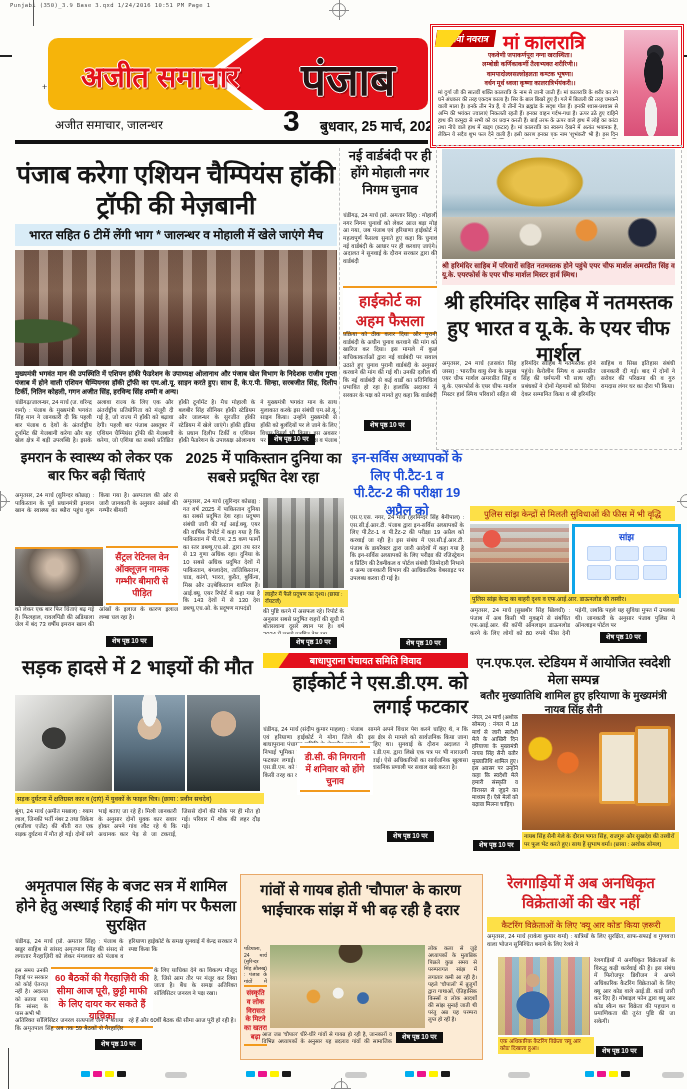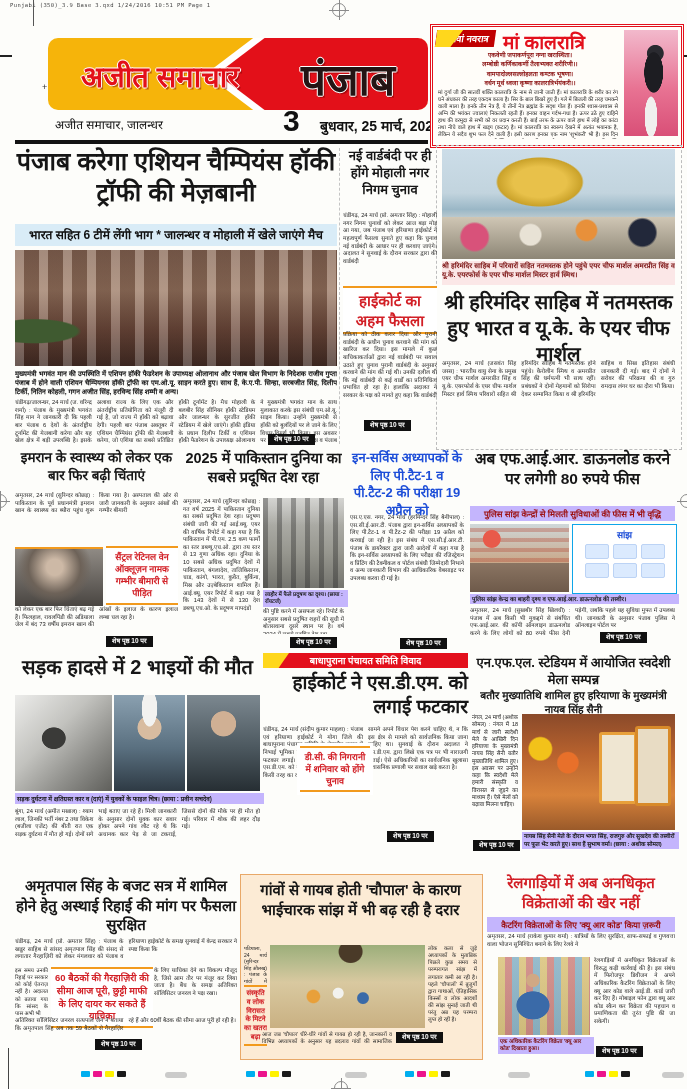--- a/index.html
+++ b/index.html
@@ -5,21 +5,21 @@
   html,body{margin:0;padding:0;background:#e8e8e8;}
   .page{position:relative;width:687px;height:1089px;background:#fdfdfa;overflow:hidden;
         font-family:"Liberation Sans","DejaVu Sans",sans-serif;margin:0 auto;}
   .abs{position:absolute;}
   .hl{font-weight:bold;color:#161616;text-align:center;}
   .bt{font-size:5.8px;line-height:1.32;text-align:justify;color:#222;overflow:hidden;}
   .c2{column-count:2;column-gap:5px;}
   .c3{column-count:3;column-gap:5px;}
   .c4{column-count:4;column-gap:5px;}
   .cap{font-weight:bold;font-size:6.8px;line-height:1.35;text-align:justify;color:#141414;overflow:hidden;}
-  .ycap{background:#c4b5fd;font-weight:bold;color:#1a1a1a;}
+  .ycap{background:#fde047;font-weight:normal;color:#1a1a1a;}
   .more{position:absolute;background:#101010;color:#fff;font-weight:bold;font-size:6.5px;line-height:1;padding:2px 6px;white-space:nowrap;}
   .inset{color:#D21F26;font-weight:bold;text-align:center;border-top:2px solid #F29A1D;border-bottom:2px solid #F29A1D;background:#fff;overflow:hidden;}
   .dashv{border-left:1px dashed #c4c4c4;}
   .reg{position:absolute;width:12px;height:12px;border:1px solid #8a8a8a;border-radius:50%;}
   .reg::before{content:"";position:absolute;left:50%;top:-4px;bottom:-4px;width:1px;background:#8a8a8a;}
   .reg::after{content:"";position:absolute;top:50%;left:-4px;right:-4px;height:1px;background:#8a8a8a;}
   .cmyk{position:absolute;display:flex;gap:3px;}
   .cmyk i{width:9px;height:6px;border-radius:1px;display:block;}
   .ci-c{background:#00AEEF;} .ci-m{background:#EC148C;} .ci-y{background:#FFF200;} .ci-k{background:#1A1A1A;}
   .blob{position:absolute;width:22px;height:6px;border-radius:3px;background:#b5b5b5;opacity:.7;}
@@ -27,21 +27,21 @@
   .masthead{border-radius:10px;overflow:hidden;background:#F6B40A;}
   .mh-white{position:absolute;inset:0;background:#fff;clip-path:polygon(54% 0,100% 0,100% 100%,54% 100%,41.5% 50%);}
   .mh-red{position:absolute;inset:0;background:#E31019;clip-path:polygon(57% 0,100% 0,100% 100%,57% 100%,44.5% 50%);}
   .brandL{position:absolute;font-weight:bold;color:#E31019;
           text-shadow:-1px 0 #fff,1px 0 #fff,0 -1px #fff,0 1px #fff,2px 2px 0 rgba(120,0,0,.45);}
   .brandR{position:absolute;font-weight:bold;color:#241414;
           text-shadow:-1px 0 #fff,1px 0 #fff,0 -1px #fff,0 1px #fff,2px 2px 0 rgba(120,0,0,.5);}
   .kickbar{position:absolute;background:#E3101C;color:#fff;font-weight:bold;text-align:center;}
   .kickbar::before{content:"";position:absolute;left:0;top:0;bottom:0;width:26px;
           background:#FFD71C;clip-path:polygon(0 0,100% 0,60% 100%,0 100%);}
-  .sanjh{background:#fff;border:1px solid #0ea5e9;}
+  .sanjh{background:#fff;border:3px solid #0ea5e9;}
   .tilegrid{display:flex;flex-wrap:wrap;gap:4px;justify-content:center;margin-top:3px;}
   .tilegrid b{width:22px;height:13px;background:#dbeafe;border:1px solid #bcd3f5;border-radius:2px;}
 </style>
 </head>
 <body>
 
 <div class="page">
 
   <div class="abs" style="left:10px;top:2px;font-size:5.5px;color:#454545;font-family:'DejaVu Sans Mono',monospace;letter-spacing:.4px;">Punjabi (350)_3.9 Base 3.qxd   1/24/2016   10:51 PM   Page 1</div>
   <div class="reg" style="left:332px;top:3px;"></div>
@@ -76,21 +76,21 @@
       <div>लम्बोष्ठी कर्णिकाकर्णी तैलाभ्यक्त शरीरिणी।।</div>
       <div>वामपादोल्लसल्लोहलता कण्टक भूषणा।</div>
       <div>वर्धन मूर्ध ध्वजा कृष्णा कालरात्रिर्भयंकरी।।</div>
     </div>
     <div class="abs bt" style="left:5px;top:62px;width:180px;height:50px;font-size:5.3px;">मां दुर्गा जी की सातवीं शक्ति कालरात्रि के नाम से जानी जाती हैं। मां कालरात्रि के शरीर का रंग घने अंधकार की तरह एकदम काला है। सिर के बाल बिखरे हुए हैं। गले में बिजली की तरह चमकने वाली माला है। इनके तीन नेत्र हैं, ये तीनों नेत्र ब्रह्मांड के सदृश गोल हैं। इनकी श्वास-प्रश्वास से अग्नि की भयंकर ज्वालाएं निकलती रहती हैं। इनका वाहन गर्दभ-गधा है। ऊपर उठे हुए दाहिने हाथ की वरमुद्रा से सभी को वर प्रदान करती हैं। बाईं तरफ के ऊपर वाले हाथ में लोहे का कांटा तथा नीचे वाले हाथ में खड्ग (कटार) है। मां कालरात्रि का स्वरूप देखने में अत्यंत भयानक है, लेकिन ये सदैव शुभ फल देने वाली हैं। इसी कारण इनका एक नाम 'शुभंकरी' भी है। इस दिन साधक का मन 'सहस्रार' चक्र में स्थित रहता है। इनकी कृपा से साधक को अक्षय फल की प्राप्ति होती है तथा समस्त पापों-विघ्नों का नाश होता है।</div>
   </div>
 
   <div class="abs dashv" style="left:339px;top:148px;height:296px;width:0;"></div>
   <div class="abs" style="left:436px;top:145px;width:244px;height:303px;border:1px dashed #bdbdbd;"></div>
 
-  <div class="abs hl" style="left:15px;top:146px;width:322px;font-size:25px;line-height:1.25;">पंजाब करेगा एशियन चैम्पियंस हॉकी ट्रॉफी की मेज़बानी</div>
+  <div class="abs hl" style="left:15px;top:159px;width:322px;font-size:25px;line-height:1.25;">पंजाब करेगा एशियन चैम्पियंस हॉकी ट्रॉफी की मेज़बानी</div>
   <div class="abs" style="left:15px;top:224px;width:322px;background:#D9ECF7;font-size:12px;font-weight:bold;text-align:center;line-height:22px;height:22px;color:#111;">भारत सहित 6 टीमें लेंगी भाग * जालन्धर व मोहाली में खेले जाएंगे मैच</div>
   <div class="photo" style="left:15px;top:250px;width:322px;height:116px;background:
          radial-gradient(ellipse at 6% 70%, #3f5a30 10%, rgba(0,0,0,0) 11%),
          repeating-linear-gradient(90deg, rgba(255,255,255,.22) 0 9px, rgba(40,20,15,.25) 9px 24px),
          linear-gradient(180deg,#8a6a58 0%,#9c7a64 35%,#6d4a3c 70%,#402b24 100%);"></div>
   <div class="abs cap" style="left:15px;top:369px;width:322px;height:28px;">मुख्यमंत्री भगवंत मान की उपस्थिति में एशियन हॉकी फैडरेशन के उपाध्यक्ष ओलानाथ और पंजाब खेल विभाग के निदेशक राजीव गुप्ता पंजाब में होने वाली एशियन चैम्पियनस हॉकी ट्रॉफी का एम.ओ.यू. साइन करते हुए। साथ हैं, के.ए.पी. सिन्हा, सरबजीत सिंह, दिलीप टिर्की, नितिन कोहली, गगन अजीत सिंह, हरविन्द सिंह शम्मी व अन्य।</div>
   <div class="abs bt c4" style="left:15px;top:399px;width:322px;height:46px;">चंडीगढ़/जालन्धर, 24 मार्च (ज. वरिन्द्र शर्मा) : पंजाब के मुख्यमंत्री भगवंत सिंह मान ने जानकारी दी कि पहली बार पंजाब 6 देशों के अंतर्राष्ट्रीय टूर्नामेंट की मेजबानी करेगा और यह खेल क्षेत्र में बड़ी उपलब्धि है। इसके अलावा राज्य के लिए एक और अंतर्राष्ट्रीय प्रतियोगिता को मंजूरी दी गई है, जो राज्य में हॉकी को बढ़ावा देगी। पहली बार पंजाब अक्तूबर में एशियन चैम्पियंस ट्रॉफी की मेजबानी करेगा, जो एशिया का सबसे प्रतिष्ठित हॉकी टूर्नामेंट है। मैच मोहाली के बलबीर सिंह सीनियर हॉकी स्टेडियम और जालन्धर के सुरजीत हॉकी स्टेडियम में खेले जाएंगे। हॉकी इंडिया के प्रधान दिलीप टिर्की व एशियन हॉकी फैडरेशन के उपाध्यक्ष ओलानाथ ने मुख्यमंत्री भगवंत मान के साथ मुलाकात करके इस संबंधी एम.ओ.यू. साइन किया। उन्होंने मुख्यमंत्री से हॉकी को बुलंदियों पर ले जाने के लिए विचार-विमर्श भी किया। इस अवसर पर हॉकी इंडिया के उपाध्यक्ष व पंजाब हॉकी के अध्यक्ष नितिन कोहली व हॉकी इंडिया के कार्यकारी डायरेक्टर बलजिन्दर सिंह शम्मी,</div>
   <div class="more" style="left:268px;top:434px;">शेष पृष्ठ 10 पर</div>
 
   <div class="abs hl" style="left:343px;top:148px;width:94px;font-size:13px;line-height:1.3;">नई वार्डबंदी पर ही होंगे मोहाली नगर निगम चुनाव</div>
@@ -127,21 +127,20 @@
          linear-gradient(0deg, rgba(0,0,0,0) 70%, rgba(255,255,255,.35) 100%),
          linear-gradient(180deg,#bdbdb9 0%,#97978f 60%,#74746e 100%);"></div>
   <div class="abs ycap" style="left:263px;top:590px;width:81px;font-size:5.6px;line-height:1.3;padding:1px 2px;">लाहौर में फैले प्रदूषण का दृश्य। (छाया : रॉयटर्ज)</div>
   <div class="abs bt" style="left:263px;top:608px;width:81px;height:26px;">की पुष्टि करने में असफल रहे। रिपोर्ट के अनुसार सबसे प्रदूषित शहरों की सूची में बोतसवाना दूसरे स्थान पर है। वर्ष 2024 में सबसे प्रदूषित देश रहा</div>
   <div class="more" style="left:290px;top:637px;">शेष पृष्ठ 10 पर</div>
 
   <div class="abs hl" style="left:350px;top:449px;width:114px;font-size:13px;line-height:1.35;color:#1d4ed8;">इन-सर्विस अध्यापकों के लिए पी.टैट-1 व पी.टैट-2 की परीक्षा 19 अप्रैल को</div>
   <div class="abs bt" style="left:350px;top:514px;width:114px;height:122px;">एस.ए.एस. नगर, 24 मार्च (हरमिन्दर सिंह बैनीपाल) : एस.सी.ई.आर.टी. पंजाब द्वारा इन-सर्विस अध्यापकों के लिए पी.टैट-1 व पी.टैट-2 की परीक्षा 19 अप्रैल को करवाई जा रही है। इस संबंध में एस.सी.ई.आर.टी. पंजाब के डायरैक्टर द्वारा जारी आदेशों में कहा गया है कि इन-सर्विस अध्यापकों के लिए परीक्षा की रजिस्ट्रेशन व प्रिंटिंग की टैक्नीकल व पोर्टल संबंधी जिम्मेदारी निभाने व अन्य जानकारी विभाग की आधिकारिक वैबसाइट पर उपलब्ध करवा दी गई है।</div>
   <div class="more" style="left:400px;top:638px;">शेष पृष्ठ 10 पर</div>
 
-  <div class="abs hl" style="left:470px;top:449px;width:205px;font-size:15.5px;line-height:1.3;">अब एफ.आई.आर. डाऊनलोड करने पर लगेगी 80 रुपये फीस</div>
   <div class="abs ycap" style="left:470px;top:506px;width:205px;font-size:8.5px;text-align:center;color:#9c0f0f;padding:2px 0;">पुलिस सांझ केन्द्रों से मिलती सुविधाओं की फीस में भी वृद्धि</div>
   <div class="photo" style="left:470px;top:524px;width:99px;height:68px;background:
          radial-gradient(circle at 22% 22%, #e85a4a 9%, rgba(0,0,0,0) 10%),
          linear-gradient(180deg, rgba(0,0,0,0) 58%, #8a7462 58%, #6e5a4a 100%),
          repeating-linear-gradient(0deg, rgba(180,70,50,.35) 0 4px, rgba(0,0,0,0) 4px 10px),
          linear-gradient(180deg,#cfd8da 0%,#c9a88a 55%,#b59878 100%);"></div>
   <div class="photo sanjh" style="left:572px;top:524px;width:103px;height:68px;">
     <div style="text-align:center;font-size:9px;font-weight:bold;color:#1d4ed8;margin-top:3px;">सांझ</div>
     <div class="tilegrid">
       <b></b>

